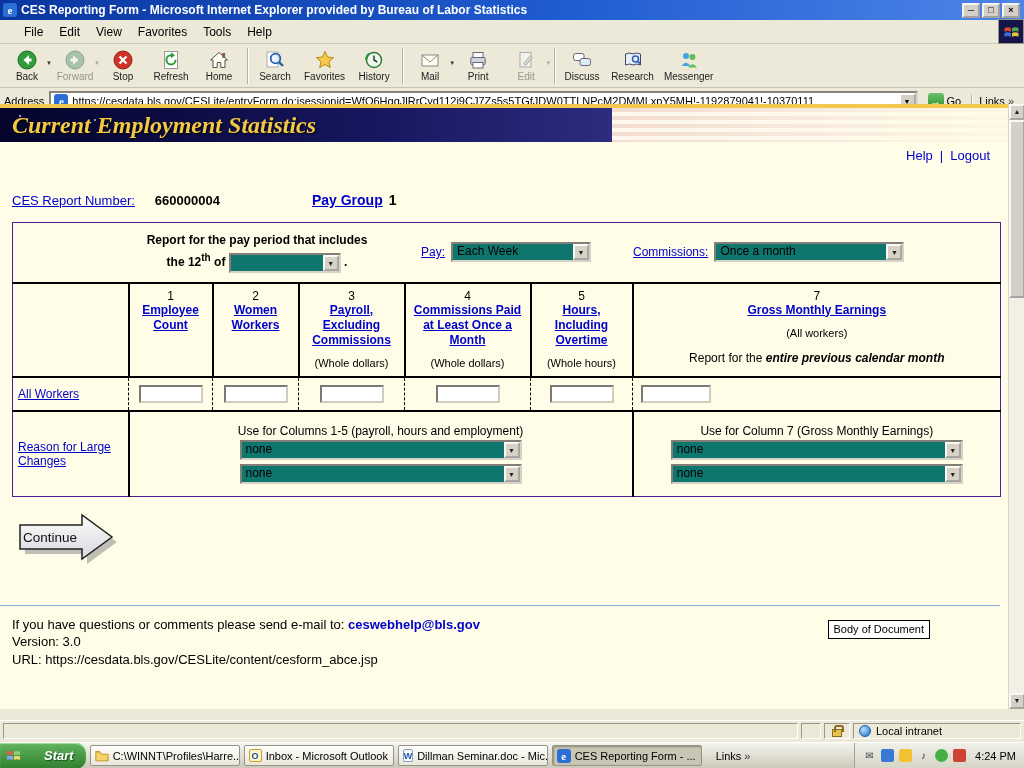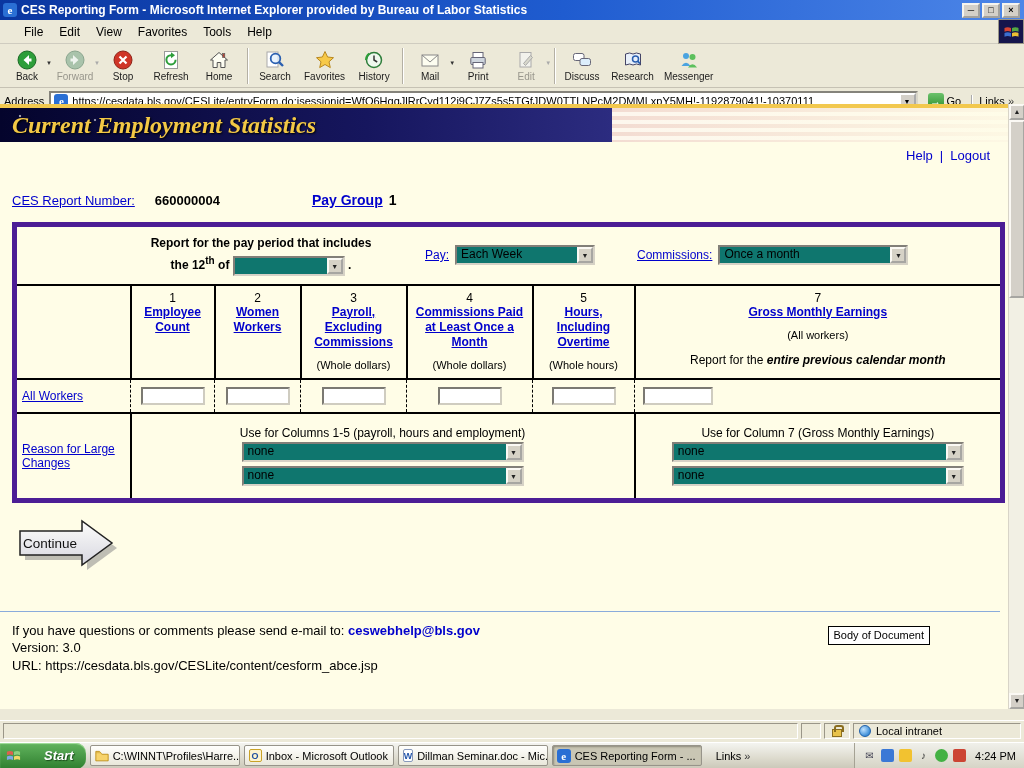--- a/index.html
+++ b/index.html
@@ -70,21 +70,21 @@
   .topnav{height:26px;display:flex;justify-content:flex-end;align-items:center;gap:7px;
     padding-right:18px;font-size:13px;color:#0000cc}
   .report-row{margin:24px 0 0 12px;font-size:13px;display:flex;align-items:baseline}
   .linkish{color:#0000cc;text-decoration:underline}
   .rep-val{font-weight:bold;margin-left:20px}
   .pg-label{margin-left:92px;font-size:14px;font-weight:bold;color:#0000cc;text-decoration:underline}
   .pg-val{font-size:14px;font-weight:bold;margin-left:6px}
 
   
   table.form-table{margin:14px 0 0 12px;border-collapse:collapse;table-layout:fixed;width:988px;font-size:12px}
-  table.form-table{border:5px solid #4c1d95}
+  table.form-table{border:1px solid #4c1d95}
   td{vertical-align:top}
   .cap{border-bottom:2px solid #000;height:60px;padding:6px 4px;vertical-align:middle}
   .cap-flex{display:flex;align-items:center}
   .period-block{margin-left:118px;width:244px;text-align:center;font-weight:bold;line-height:1.6}
   .fselect{display:inline-flex;background:#0f766e;border:2px inset #d6d2c6;height:20px;vertical-align:middle}
   .fselect .val{flex:1;padding:0 4px;font-size:12px;font-weight:normal;text-align:left;white-space:nowrap;overflow:hidden}
   .fselect .btn{width:16px;align-self:stretch;background:#d6d2c6;border:2px outset #fbf9f4;
     font-size:7px;line-height:13px;text-align:center;color:#222}
   .w112{width:112px}.w140{width:140px}.w190{width:190px}
   .pay-block,.comm-block{display:flex;align-items:center;gap:6px;margin-left:42px;font-size:12px}

